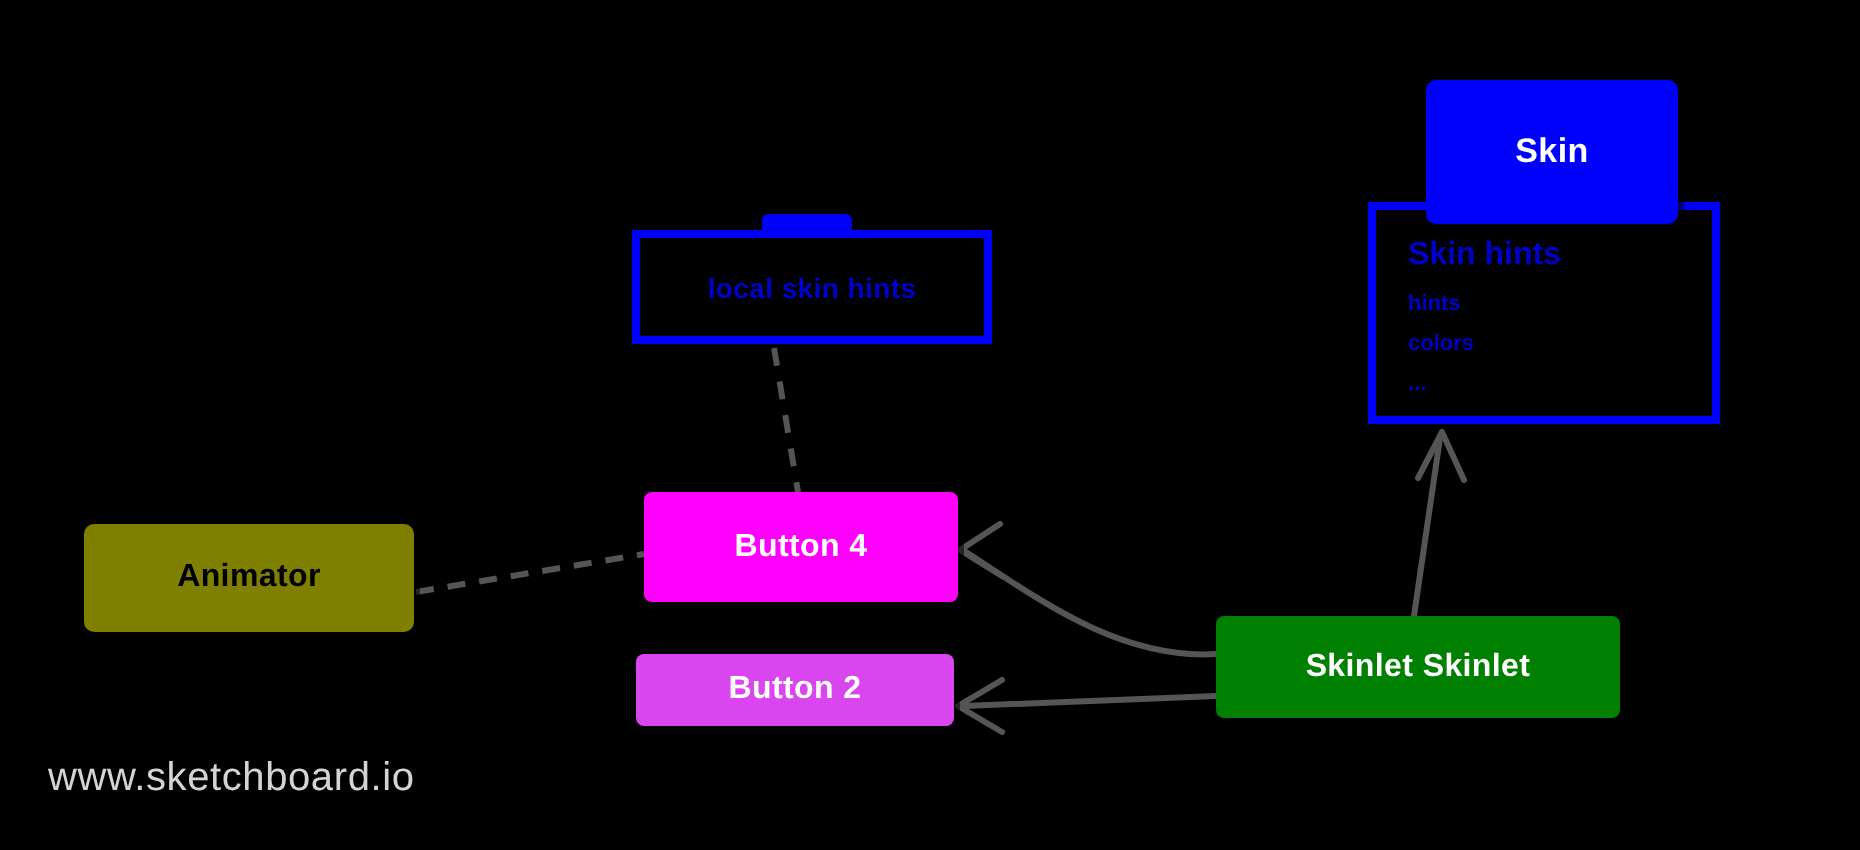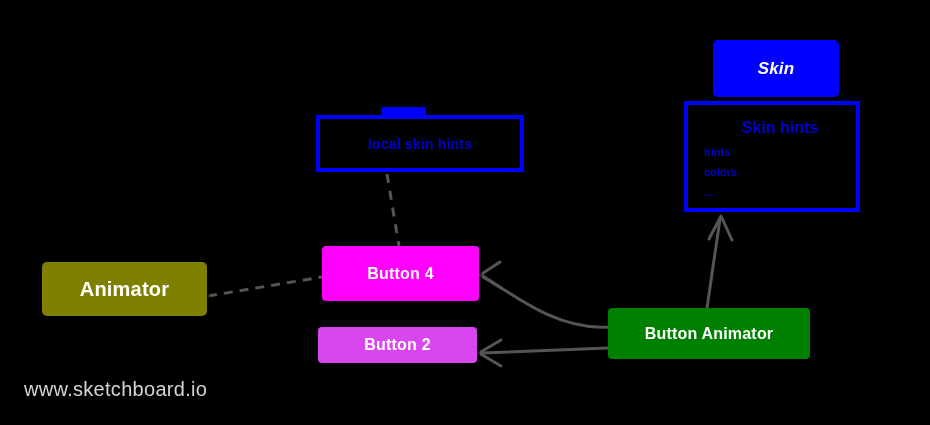--- a/index.html
+++ b/index.html
@@ -26,25 +26,24 @@
   .node-label {
     font-weight: bold;
     letter-spacing: 0.2px;
   }
 
   
   #skin-node {
     left: 713px;
     top: 40px;
     width: 126px;
-    height: 57px;
+    height: 72px;
     background: #0000FF;
     border-radius: 5px;
     box-shadow: 3px 4px 0 rgba(0,0,0,0.55);
-    font-style: italic;
   }
   #skin-node .node-label {
     color: #FFFFFF;
     font-size: 17px;
   }
 
   
   #skin-hints-node {
     left: 684px;
     top: 101px;
@@ -54,35 +53,35 @@
     background: transparent;
     display: block;
     padding: 14px 0 0 16px;
   }
   #skin-hints-title {
     color: #0000CD;
     font-weight: bold;
     font-size: 16px;
     line-height: 17px;
     margin-bottom: 6px;
-    text-align: center;
+    text-align: left;
   }
   .hint-line {
     color: #0000CD;
     font-weight: bold;
     font-size: 11px;
     line-height: 20px;
     text-align: left;
   }
 
   
   #local-skin-hints-node {
     left: 316px;
     top: 115px;
-    width: 208px;
+    width: 180px;
     height: 57px;
     border: 4px solid #0000FF;
     background: transparent;
   }
   #local-skin-hints-node .node-label {
     color: #0000CD;
     font-size: 14px;
   }
   #local-skin-hints-tab {
     position: absolute;
@@ -123,22 +122,22 @@
   #animator-node {
     left: 42px;
     top: 262px;
     width: 165px;
     height: 54px;
     background: #808000;
     border-radius: 5px;
     box-shadow: 3px 4px 0 rgba(0,0,0,0.55);
   }
   #animator-node .node-label {
-    color: #ffffff;
-    font-size: 20px;
+    color: #000000;
+    font-size: 16px;
   }
 
   
   #button-skinlet-node {
     left: 608px;
     top: 308px;
     width: 202px;
     height: 51px;
     background: #008000;
     border-radius: 4px;
@@ -217,18 +216,18 @@
 
   <div class="node" id="button2-node">
     <span class="node-label">Button 2</span>
   </div>
 
   <div class="node" id="animator-node">
     <span class="node-label">Animator</span>
   </div>
 
   <div class="node" id="button-skinlet-node">
-    <span class="node-label">Button Animator</span>
+    <span class="node-label">Skinlet Skinlet</span>
   </div>
 
   <div id="watermark">www.sketchboard.io</div>
 
 </div>
 
 </body></html>

